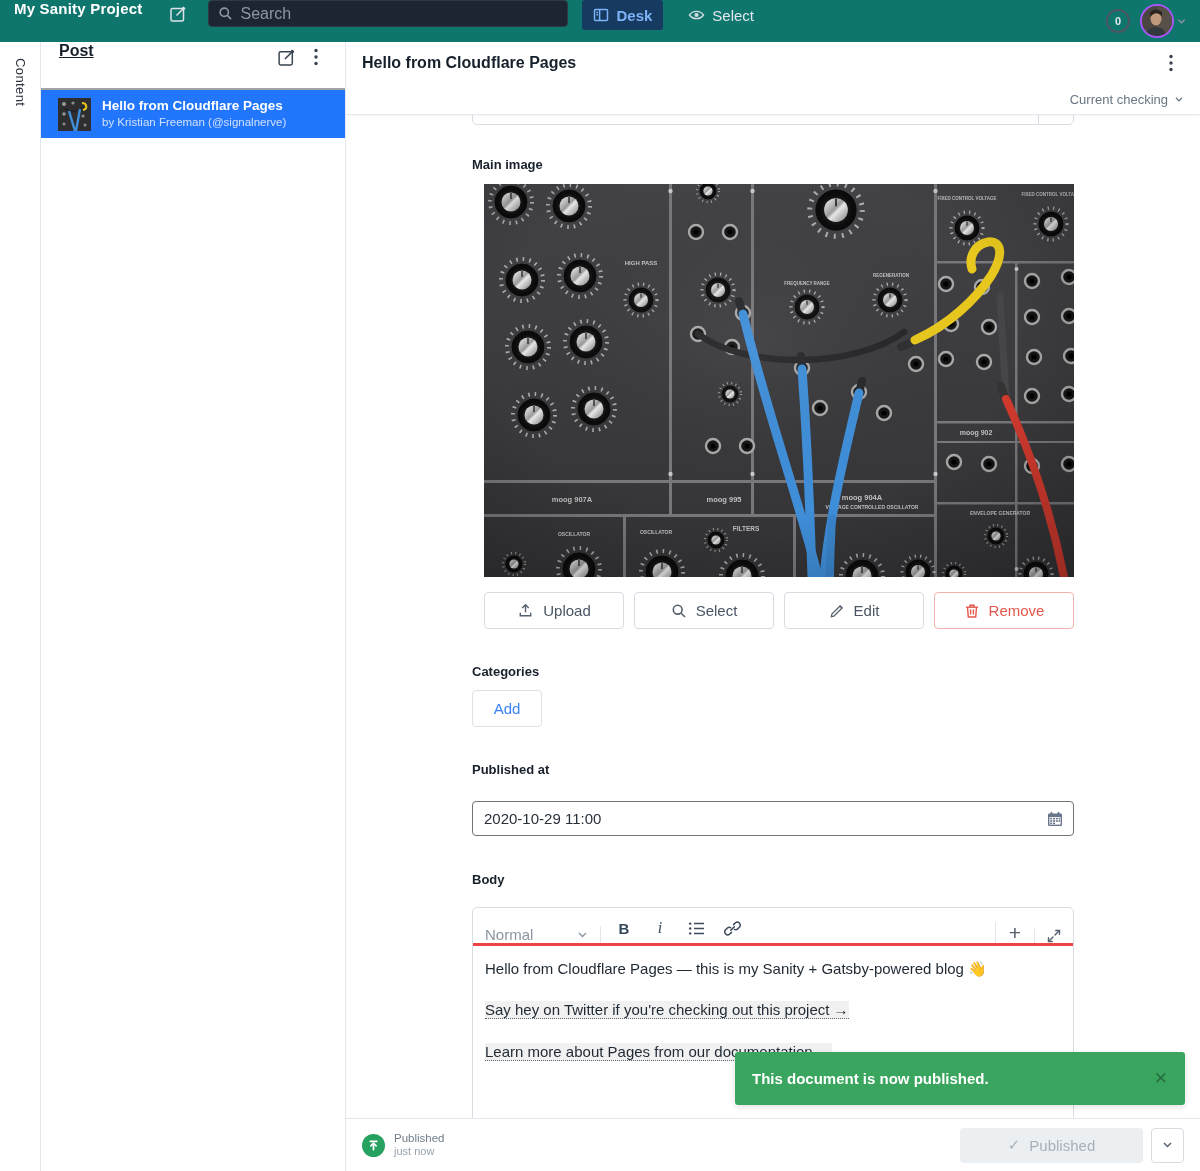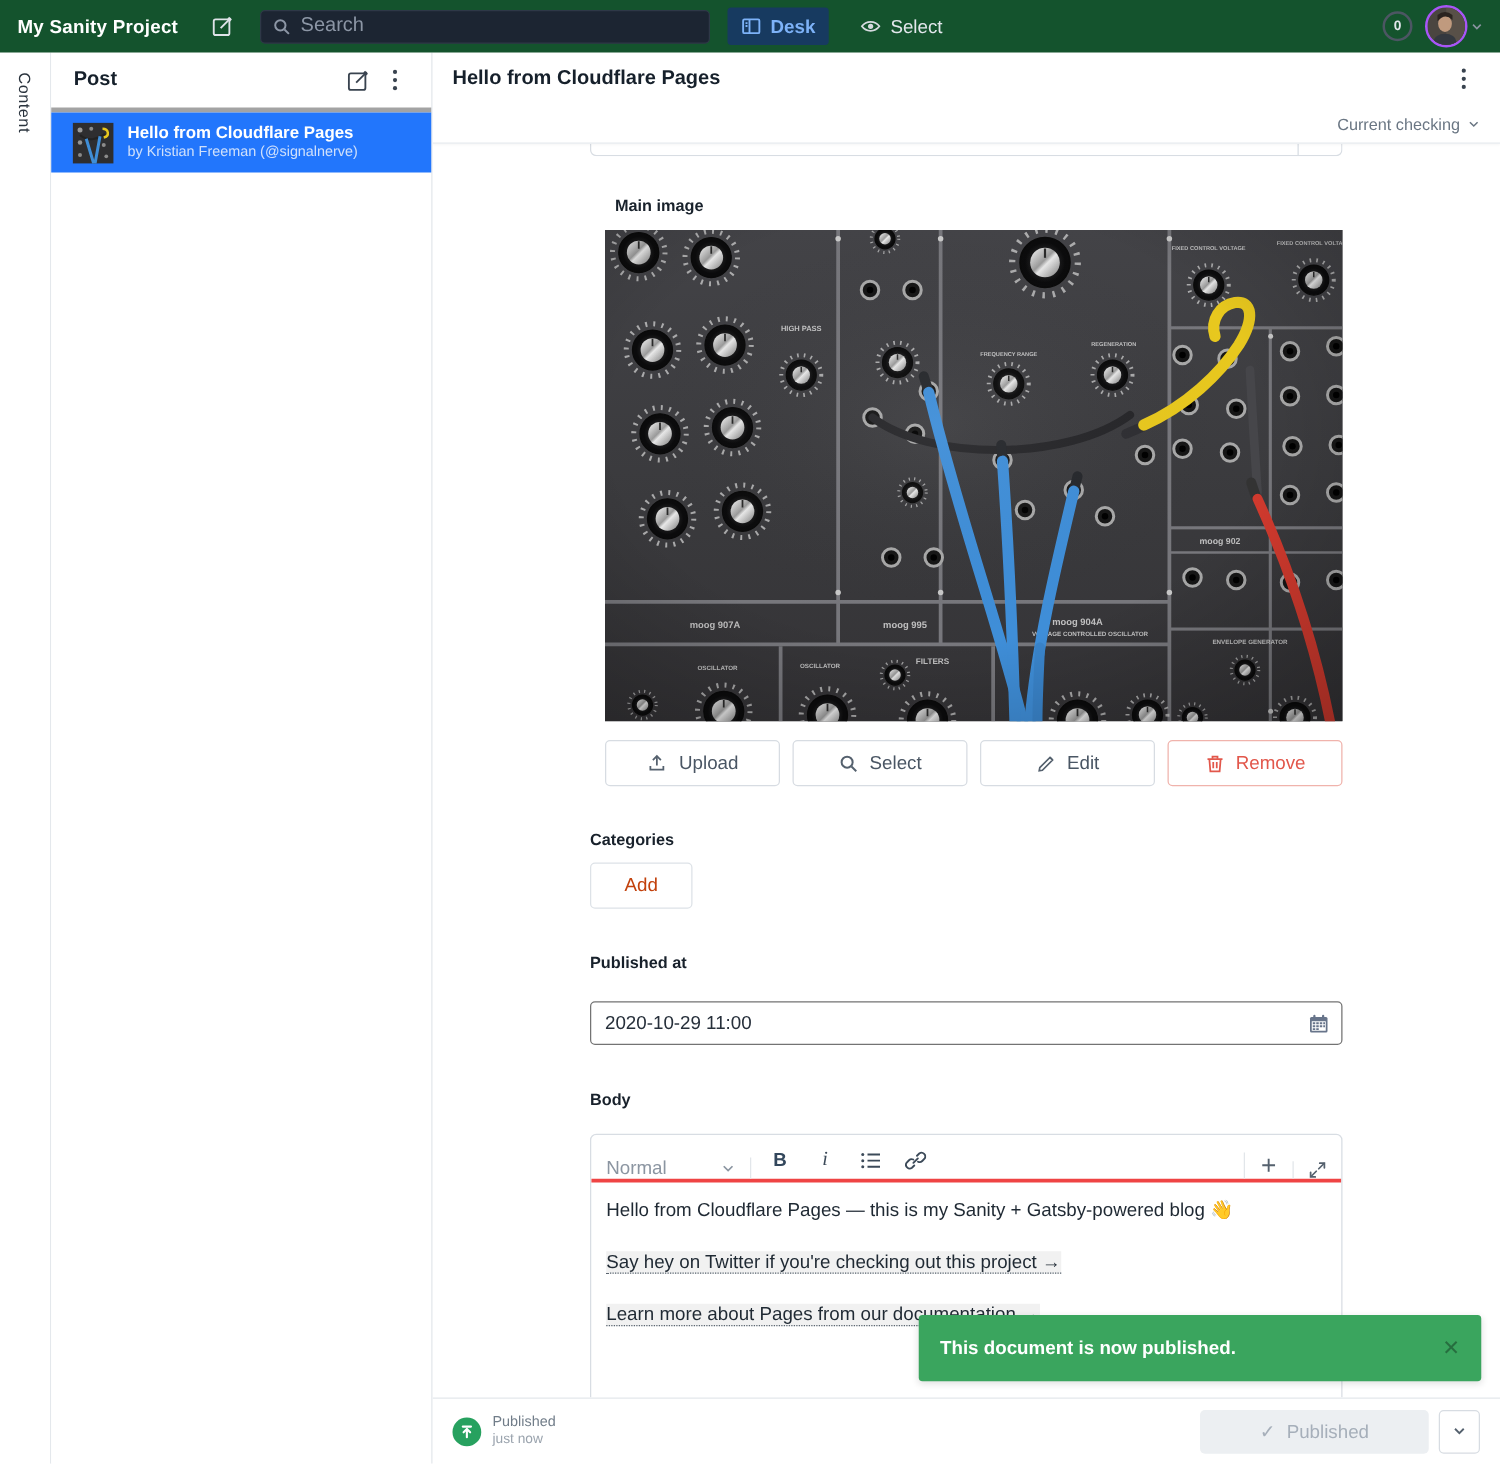--- a/index.html
+++ b/index.html
@@ -1,40 +1,40 @@
 <!DOCTYPE html>
 <html><head>
 <meta charset="utf-8">
 <style>
   * { margin:0; padding:0; box-sizing:border-box; }
   html,body { width:1200px; height:1171px; }
   body { position:relative; font-family:"Liberation Sans",sans-serif; background:#fff; overflow:hidden; color:#16202b; }
   svg { display:block; }
 
   
-  .navbar { position:absolute; top:0; left:0; right:0; height:42px; background:#14532d; display:flex; align-items:center; padding:0 14px; z-index:30; }
+  .navbar { position:absolute; top:0; left:0; right:0; height:42px; background:#0f766e; display:flex; padding:0 14px; z-index:30; }
   .nav-title { color:#fff; font-size:15px; font-weight:700; letter-spacing:.2px; }
   .nav-compose { margin-left:22px; width:28px; height:28px; display:flex; align-items:center; justify-content:center; border-radius:3px; cursor:pointer; }
   .nav-search { margin-left:16px; width:360px; height:27px; background:#1c2532; border:1px solid #2e3847; border-radius:4px; display:flex; align-items:center; padding:0 9px; gap:7px; }
   .nav-search input { background:transparent; border:none; outline:none; color:#cfd6df; font-size:16px; width:100%; font-family:inherit; }
   .nav-search input::placeholder { color:#8c96a5; }
   .nav-tab { margin-left:14px; height:30px; display:flex; align-items:center; gap:7px; padding:0 11px; border-radius:3px; font-size:15px; color:#e3e7ec; cursor:pointer; }
   .nav-tab.active { background:#173a60; color:#7db2f8; font-weight:600; }
   .nav-right { margin-left:auto; display:flex; align-items:center; gap:10px; }
   .badge-circle { width:24px; height:24px; border-radius:50%; border:2px solid #4c5663; color:#e3e7ec; font-size:11px; font-weight:700; display:flex; align-items:center; justify-content:center; }
   .avatar-wrap { display:flex; align-items:center; gap:3px; cursor:pointer; }
   .avatar { width:34px; height:34px; border-radius:50%; border:2px solid #a855f7; overflow:hidden; background:#56606c; }
 
   
   .content-rail { position:absolute; top:42px; left:0; bottom:0; width:41px; background:#fff; border-right:1px solid #e4e8ec; z-index:10; }
   .content-rail span { writing-mode:vertical-rl; display:block; margin:16px auto 0; font-size:13px; color:#2a333d; letter-spacing:.4px; }
 
   
   .list-pane { position:absolute; top:42px; left:41px; bottom:0; width:305px; background:#fff; border-right:1px solid #e4e8ec; z-index:10; }
-  .list-header { height:48px; display:flex; align-items:center; padding:0 14px 0 18px; border-bottom:4px solid #a3a3a3; }
+  .list-header { height:48px; display:flex; align-items:flex-start; padding:0 14px 0 18px; border-bottom:2px solid #a3a3a3;text-decoration:underline; }
   .list-header h2 { font-size:16px; font-weight:600; color:#16202b; }
   .list-header .spacer { flex:1; }
   .icon-btn { width:30px; height:30px; display:flex; align-items:center; justify-content:center; border-radius:3px; cursor:pointer; }
   .list-item { height:48px; background:#2276fc; display:flex; align-items:center; padding:0 12px 0 17px; gap:11px; cursor:pointer; }
   .list-thumb { width:33px; height:33px; flex:none; overflow:hidden; }
   .list-text { min-width:0; }
   .list-text .t { color:#fff; font-size:13.5px; font-weight:600; line-height:1.25; white-space:nowrap; }
   .list-text .s { color:#cfe0fb; font-size:11.5px; line-height:1.3; white-space:nowrap; }
 
   
@@ -47,29 +47,29 @@
   .version-label { font-size:13px; color:#6a7683; cursor:pointer; display:flex; align-items:center; gap:6px; }
 
   .doc-scroll { position:absolute; top:73px; left:0; right:0; bottom:53px; overflow:hidden; }
   .form { width:602px; margin:0 auto; }
 
   .slug-clip { height:10px; overflow:hidden; position:relative; }
   .slug-box { position:absolute; bottom:0; left:0; right:0; height:40px; border:1px solid #d8dde3; border-radius:5px; background:#fff; }
   .slug-divider { position:absolute; right:34px; top:0; bottom:0; width:1px; background:#d8dde3; }
 
   .field-label { font-size:13px; font-weight:600; color:#18212b; line-height:15px; }
-  .lbl-mainimage { margin-top:32px; margin-bottom:12px;margin-left:20px; }
+  .lbl-mainimage { margin-top:32px; margin-bottom:12px; }
   .photo-frame { margin-left:12px; width:590px; height:393px; background:#39393c; }
   .img-actions { margin-left:12px; margin-top:15px; display:flex; gap:10px; }
   .btn { height:37px; border:1px solid #d7dce2; border-radius:4px; background:#fff; display:flex; align-items:center; justify-content:center; gap:9px; font-size:15px; color:#4a5664; cursor:pointer; font-family:inherit; }
   .img-actions .btn { flex:1; }
   .btn.danger { color:#e2574b; border-color:#f0b3ac; }
 
   .lbl-categories { margin-top:35px; margin-bottom:11px; }
-  .btn-add { width:82px; height:37px; border:1px solid #dde2e7; border-radius:4px; background:#fff; font-size:15px; color:#c2410c; display:flex; align-items:center; justify-content:center; cursor:pointer; }
+  .btn-add { width:70px; height:37px; border:1px solid #dde2e7; border-radius:4px; background:#fff; font-size:15px; color:#3b82f6; display:flex; align-items:center; justify-content:center; cursor:pointer; }
 
   .lbl-published { margin-top:35px; margin-bottom:24px; }
   .date-input { position:relative; height:35px; border:1px solid #737373; border-radius:4px; display:flex; align-items:center; padding:0 36px 0 11px; }
   .date-input input { border:none; outline:none; font-size:15px; color:#27303b; width:100%; font-family:inherit; background:transparent; }
   .date-cal { position:absolute; right:9px; top:8px; cursor:pointer; }
 
   .lbl-body { margin-top:36px; margin-bottom:20px; }
   .editor { height:226px; border:1px solid #d8dde3; border-radius:5px; overflow:hidden; }
   .ed-toolbar { height:38px; border-bottom:3px solid #ef4444; display:flex; align-items:flex-end; }
   .style-select { width:128px; display:flex; align-items:center; justify-content:space-between; padding:0 12px; border-right:1px solid #e2e6ea; color:#8b95a1; font-size:15px; cursor:pointer; }

